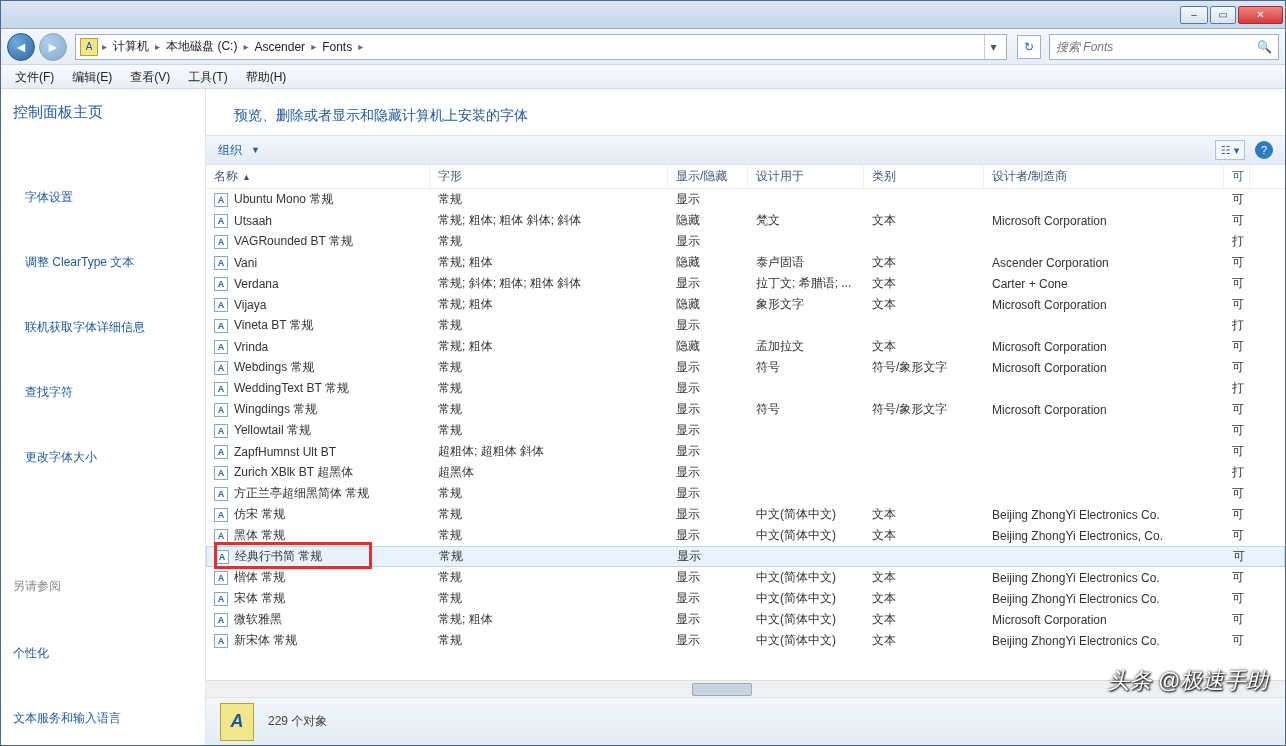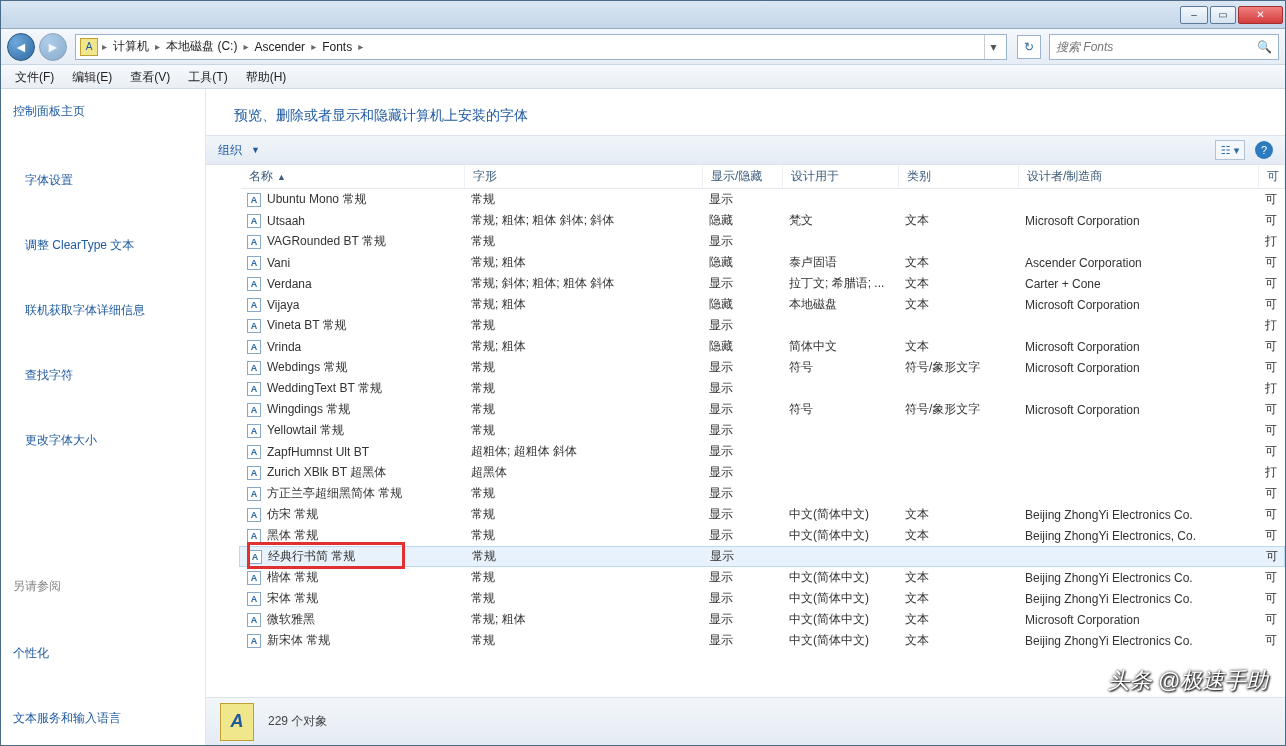--- a/index.html
+++ b/index.html
@@ -18,32 +18,32 @@
 .breadcrumb .sep { color:#666; font-size:10px;}
 .bc-drop { width:18px;height:24px;border-left:1px solid #ccc;display:flex;align-items:center;justify-content:center;color:#555;cursor:pointer;}
 .refresh { width:24px;height:24px;border:1px solid #9bb3cc;background:#fff;margin-left:2px;display:flex;align-items:center;justify-content:center;color:#2c6aa0;cursor:pointer;}
 .searchbox { width:230px; height:26px; border:1px solid #9bb3cc; background:#fff; display:flex; align-items:center; padding:0 6px; margin-left:4px;}
 .searchbox input { flex:1; border:none; outline:none; font-size:12px; font-style:italic; color:#888;}
 .searchbox .sicon { color:#2c6aa0; font-size:12px; cursor:pointer;}
 .menubar { height:24px; background:linear-gradient(#f7fafd,#e9eef5); border-bottom:1px solid #d0dae6; display:flex; padding:0 6px; align-items:flex-end; gap:2px;}
 .menubar .mitem { padding:2px 8px; cursor:pointer; color:#222;}
 .body { flex:1; display:flex; overflow:hidden;}
 .sidebar { width:205px; background:#fff; border-right:1px solid #e0e6ec; padding:14px 12px; display:flex; flex-direction:column; gap:4px;}
-.sidebar .heading { color:#1e5aa0; font-size:12px; margin-bottom:8px; cursor:pointer;}
+.sidebar .heading { color:#1e5aa0; font-size:15px; margin-bottom:23px; cursor:pointer;}
 .sidebar .link { color:#1e5aa0; font-size:12px; padding:4px 0 4px 12px; cursor:pointer;margin-top:36px;}
 .sidebar .spacer { flex:1;}
 .sidebar .sec2 { color:#888; font-size:12px; margin-top:12px; margin-bottom:6px;}
 .main { flex:1; display:flex; flex-direction:column; overflow:hidden;}
 .pagetitle { padding:18px 28px 10px; color:#1e5aa0; font-size:14px;}
 .toolbar { height:30px; background:linear-gradient(#f2f6fa,#e4ebf3); border-top:1px solid #dce3eb; border-bottom:1px solid #dce3eb; display:flex; align-items:center; padding:0 12px; gap:6px;}
 .toolbar .org { color:#1e5aa0; cursor:pointer; display:flex; align-items:center; gap:9px;}
 .toolbar .tspacer{flex:1;}
 .toolbar .viewbtn { width:30px;height:20px;border:1px solid #b0c2d4;background:#f4f8fc;cursor:pointer;display:flex;align-items:center;justify-content:center;font-size:11px;color:#2c6aa0;}
 .toolbar .help{width:18px;height:18px;border-radius:50%;background:#2c7ac0;color:#fff;font-size:11px;display:flex;align-items:center;justify-content:center;cursor:pointer;margin-left:4px;}
-.listwrap { flex:1; overflow:hidden; display:flex; flex-direction:column;align-items:flex-end;}
+.listwrap { flex:1; overflow:hidden; display:flex; flex-direction:column;}
 .header-row { height:24px; display:flex; border-bottom:1px solid #e4e8ec; background:#fff; color:#3a5a7a;}
 .header-row .hc { padding:4px 8px; border-right:1px solid #edf1f5; display:flex; align-items:center; gap:4px; font-size:12px;}
 .hc .sort { font-size:9px;}
 .listbody { flex:1; overflow-y:auto; overflow-x:hidden; position:relative;}
 .row { height:21px; display:flex; align-items:center; color:#333; cursor:pointer;}
 .row.selected { background:#e8f2fc; border:1px solid #bcd8f0; height:21px;}
 .row .cell { padding:0 8px; white-space:nowrap; overflow:hidden; text-overflow:ellipsis; display:flex; align-items:center; gap:6px;}
 .row .ficon { width:14px;height:14px;border:1px solid #88a8c8;background:#fff;display:inline-flex;align-items:center;justify-content:center;color:#2c6aa0;font-size:9px;font-weight:bold;}
 .highlight-box { position:absolute; border:3px solid #e03030; pointer-events:none;}
 .c-name{width:224px;padding-left:14px;} .c-style{width:238px;} .c-show{width:80px;} .c-design{width:116px;} .c-cat{width:120px;} .c-mfr{width:240px;} .c-last{width:26px;}
@@ -196,21 +196,21 @@
               <div class="cell c-mfr">Carter + Cone</div>
               <div class="cell c-last">可</div>
             </div>
             <div class="row">
               <div class="cell c-name">
                 <span class="ficon">A</span>
                 <span>Vijaya</span>
               </div>
               <div class="cell c-style">常规; 粗体</div>
               <div class="cell c-show">隐藏</div>
-              <div class="cell c-design">本地磁盘</div>
+              <div class="cell c-design">象形文字</div>
               <div class="cell c-cat">文本</div>
               <div class="cell c-mfr">Microsoft Corporation</div>
               <div class="cell c-last">可</div>
             </div>
             <div class="row">
               <div class="cell c-name">
                 <span class="ficon">A</span>
                 <span>Vineta BT 常规</span>
               </div>
               <div class="cell c-style">常规</div>
@@ -220,21 +220,21 @@
               <div class="cell c-mfr"></div>
               <div class="cell c-last">打</div>
             </div>
             <div class="row">
               <div class="cell c-name">
                 <span class="ficon">A</span>
                 <span>Vrinda</span>
               </div>
               <div class="cell c-style">常规; 粗体</div>
               <div class="cell c-show">隐藏</div>
-              <div class="cell c-design">简体中文</div>
+              <div class="cell c-design">孟加拉文</div>
               <div class="cell c-cat">文本</div>
               <div class="cell c-mfr">Microsoft Corporation</div>
               <div class="cell c-last">可</div>
             </div>
             <div class="row">
               <div class="cell c-name">
                 <span class="ficon">A</span>
                 <span>Webdings 常规</span>
               </div>
               <div class="cell c-style">常规</div>

